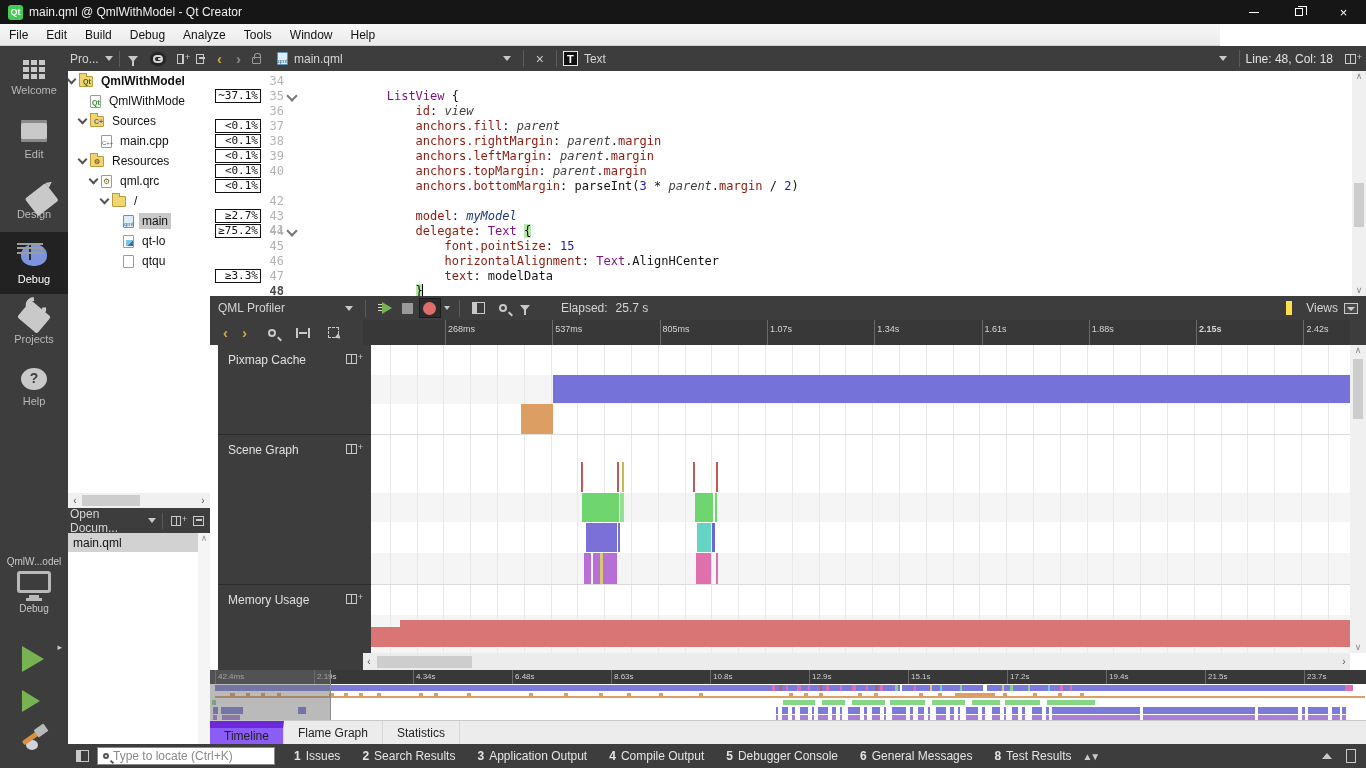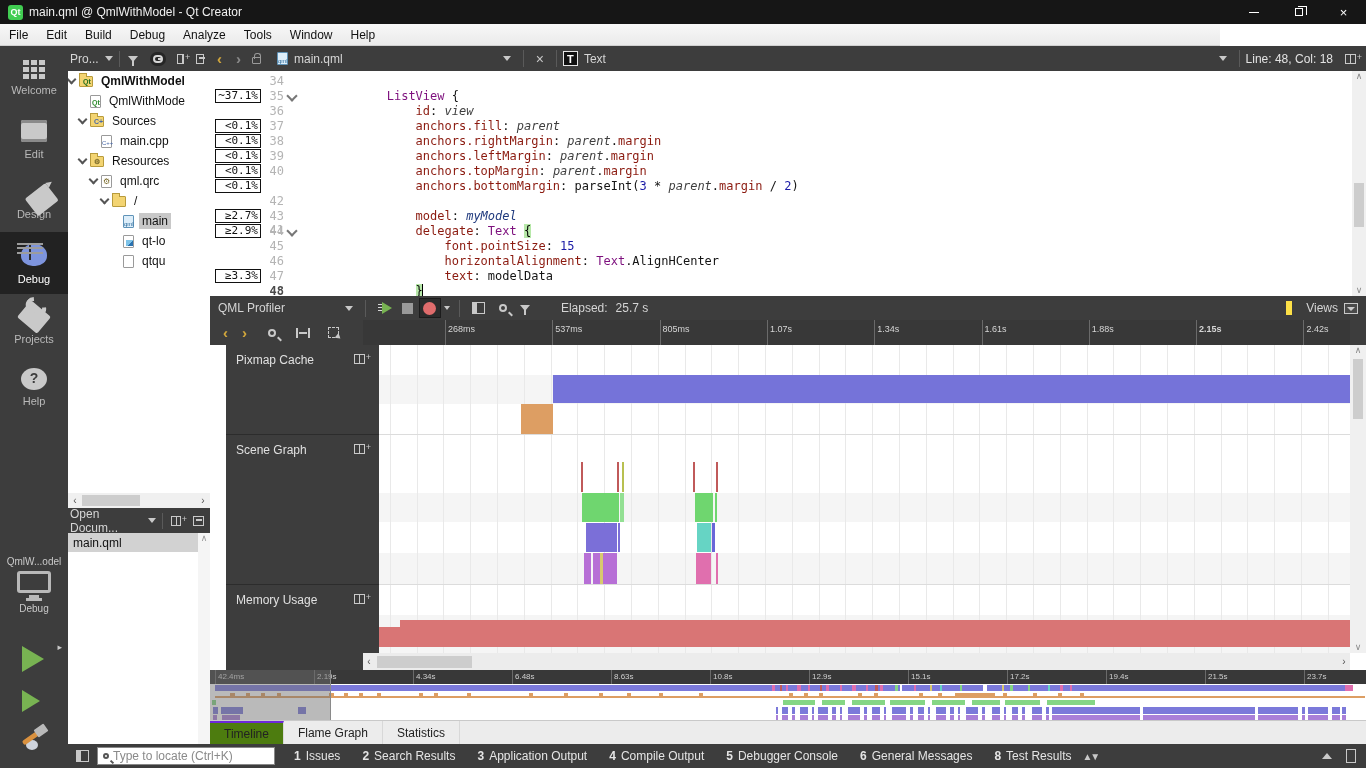--- a/index.html
+++ b/index.html
@@ -136,21 +136,21 @@
   .mag { width:8px; height:8px; border:2px solid #c9c9c9; border-radius:50%; position:relative; margin:0 8px; }
   .mag:after { content:""; position:absolute; left:7px; top:7px; width:5px; height:2px; background:#c9c9c9; transform:rotate(45deg); }
   .fit-icon { width:14px; height:10px; border-left:2px solid #c9c9c9; border-right:2px solid #c9c9c9; position:relative; margin:0 8px; }
   .fit-icon:after { content:""; position:absolute; left:1px; top:4px; width:8px; height:2px; background:#c9c9c9; }
   .sel-icon { width:11px; height:11px; border:1px dashed #c9c9c9; margin:0 8px; position:relative; }
   .sel-icon:after { content:""; position:absolute; right:-3px; bottom:-3px; border-left:5px solid #c9c9c9; border-top:3px solid transparent; border-bottom:3px solid transparent; transform:rotate(40deg); }
   .views-box { width:14px; height:11px; border:1px solid #c9c9c9; background:#4a4a4a; margin:0 8px 0 6px; position:relative; }
   .views-box:after { content:""; position:absolute; left:2px; top:3px; border-left:4px solid transparent; border-right:4px solid transparent; border-top:4px solid #c9c9c9; }
 
   .timeline { left:210px; top:345px; width:1156px; height:325px; background:#fff; overflow:hidden; }
-  .row-labels { position:absolute; left:16px; top:0; width:153px; height:325px; background:#3d3d3d; color:#e0e0e0; }
+  .row-labels { position:absolute; left:8px; top:0; width:153px; height:325px; background:#3d3d3d; color:#e0e0e0; }
   .row-label { position:absolute; left:10px; font-size:12px; }
   .row-expand { position:absolute; right:10px; }
   .row-divider { position:absolute; left:0; width:153px; height:1px; background:#2c2c2c; }
   .tl-content { position:absolute; left:153px; top:0; width:987px; height:325px; background:#fff; }
   .tl-grid { position:absolute; left:0; top:0; width:987px; height:308px;
              background-image:repeating-linear-gradient(to right,#e9e9e9 0 1px,transparent 1px 26.8px); }
   .lane-stripe { position:absolute; left:0; width:987px; background:#f5f5f5; }
   .sec-border { position:absolute; left:0; width:987px; height:1px; background:#dcdcdc; }
   .ev { position:absolute; }
   .tl-hscroll { position:absolute; left:153px; top:308px; width:987px; height:17px; background:#ececec; display:flex; align-items:center; color:#555; font-size:10px; }
@@ -158,21 +158,21 @@
   .tl-vscroll { position:absolute; left:1140px; top:0; width:16px; height:308px; background:#f0f0f0; color:#888; font-size:9px; text-align:center; }
 
   .overview { left:210px; top:670px; width:1156px; height:50px; background:#fff; overflow:hidden; }
   .ov-ruler { position:absolute; left:0; top:0; width:1156px; height:14px; background:#383838; }
   .ov-ruler .tickline { position:absolute; top:0; width:1px; height:14px; background:#6a6a6a; }
   .ov-ruler .ticklabel { position:absolute; top:2px; font-size:8px; color:#cfcfcf; }
   .ov-seg { position:absolute; }
   .ov-selection { position:absolute; left:0; top:0; width:121px; height:50px; background:rgba(110,110,110,.48); border-right:1px solid #8a8a8a; }
   .tabstrip { left:210px; top:720px; width:1156px; height:24px; background:#ececec; border-top:1px solid #c9c9c9; display:flex; align-items:flex-end; }
   .tab { height:23px; padding:0 14px; display:flex; align-items:center; color:#222; border-right:1px solid #d8d8d8; }
-  .tab.active { background:#4d7c0f; border-top:2px solid #6d28d9; }
+  .tab.active { background:#8b5cf6; border-top:7px solid #6d28d9; }
 
   
   .statusbar { left:68px; top:744px; width:1298px; height:24px; background:#3d3d3d; color:#e5e5e5; display:flex; align-items:center; }
   .toggle-icon { width:13px; height:12px; border:1px solid #c9c9c9; margin:0 8px 0 8px; position:relative; }
   .toggle-icon:after { content:""; position:absolute; left:0; top:0; width:4px; height:10px; background:#c9c9c9; }
   .locator { width:178px; height:18px; background:#fff; border:1px solid #888; display:flex; align-items:center; color:#8a8a8a; }
   .locator .mag2 { width:6px; height:6px; border:2px solid #555; border-radius:50%; position:relative; margin:0 4px 0 5px; flex:none; }
   .locator .mag2:after { content:""; position:absolute; left:5px; top:6px; width:4px; height:2px; background:#555; transform:rotate(45deg); }
   .pane-btn { display:flex; gap:5px; padding:0 11px; height:24px; align-items:center; }
   .pane-btn .num { font-weight:bold; }
@@ -406,21 +406,21 @@
       <div class="ln" style="top: 93px;">40</div>
       <div class="code-line codetext" style="top: 93px;"><span class="s-p">                </span><span class="s-k">anchors.topMargin</span><span class="s-p">: </span><span class="s-i">parent</span><span class="s-p">.</span><span class="s-k">margin</span></div>
       <div class="pctbox" style="left: 5px; top: 108px;">&lt;0.1%</div>
       <div class="ln" style="top: 108px; margin-top: 44px;">41</div>
       <div class="code-line codetext" style="top: 108px;"><span class="s-p">                </span><span class="s-k">anchors.bottomMargin</span><span class="s-p">: </span><span class="s-p">parseInt(</span><span class="s-n">3</span><span class="s-p"> * </span><span class="s-i">parent</span><span class="s-p">.</span><span class="s-k">margin</span><span class="s-p"> / </span><span class="s-n">2</span><span class="s-p">)</span></div>
       <div class="ln" style="top: 123px;">42</div>
       <div class="code-line codetext" style="top: 123px;"></div>
       <div class="pctbox" style="left: 5px; top: 138px;">≥2.7%</div>
       <div class="ln" style="top: 138px;">43</div>
       <div class="code-line codetext" style="top: 138px;"><span class="s-p">                </span><span class="s-k">model</span><span class="s-p">: </span><span class="s-im">myModel</span></div>
-      <div class="pctbox" style="left: 5px; top: 153px;">≥2.9%</div>
+      <div class="pctbox" style="left: 5px; top: 153px;">≥75.2%</div>
       <div class="ln" style="top: 153px;">44</div>
       <div class="fold" style="left: 78px; top: 156px;"></div>
       <div class="code-line codetext" style="top: 153px;"><span class="s-p">                </span><span class="s-k">delegate</span><span class="s-p">: </span><span class="s-t">Text</span><span class="s-p"> </span><span class="s-hl">{</span></div>
       <div class="ln" style="top: 168px;">45</div>
       <div class="code-line codetext" style="top: 168px;"><span class="s-p">                    </span><span class="s-k">font.pointSize</span><span class="s-p">: </span><span class="s-n">15</span></div>
       <div class="ln" style="top: 183px;">46</div>
       <div class="code-line codetext" style="top: 183px;"><span class="s-p">                    </span><span class="s-k">horizontalAlignment</span><span class="s-p">: </span><span class="s-t">Text</span><span class="s-p">.AlignHCenter</span></div>
       <div class="pctbox" style="left: 5px; top: 198px;">≥3.3%</div>
       <div class="ln" style="top: 198px;">47</div>
       <div class="code-line codetext" style="top: 198px;"><span class="s-p">                    </span><span class="s-k">text</span><span class="s-p">: </span><span class="s-p">modelData</span></div>

